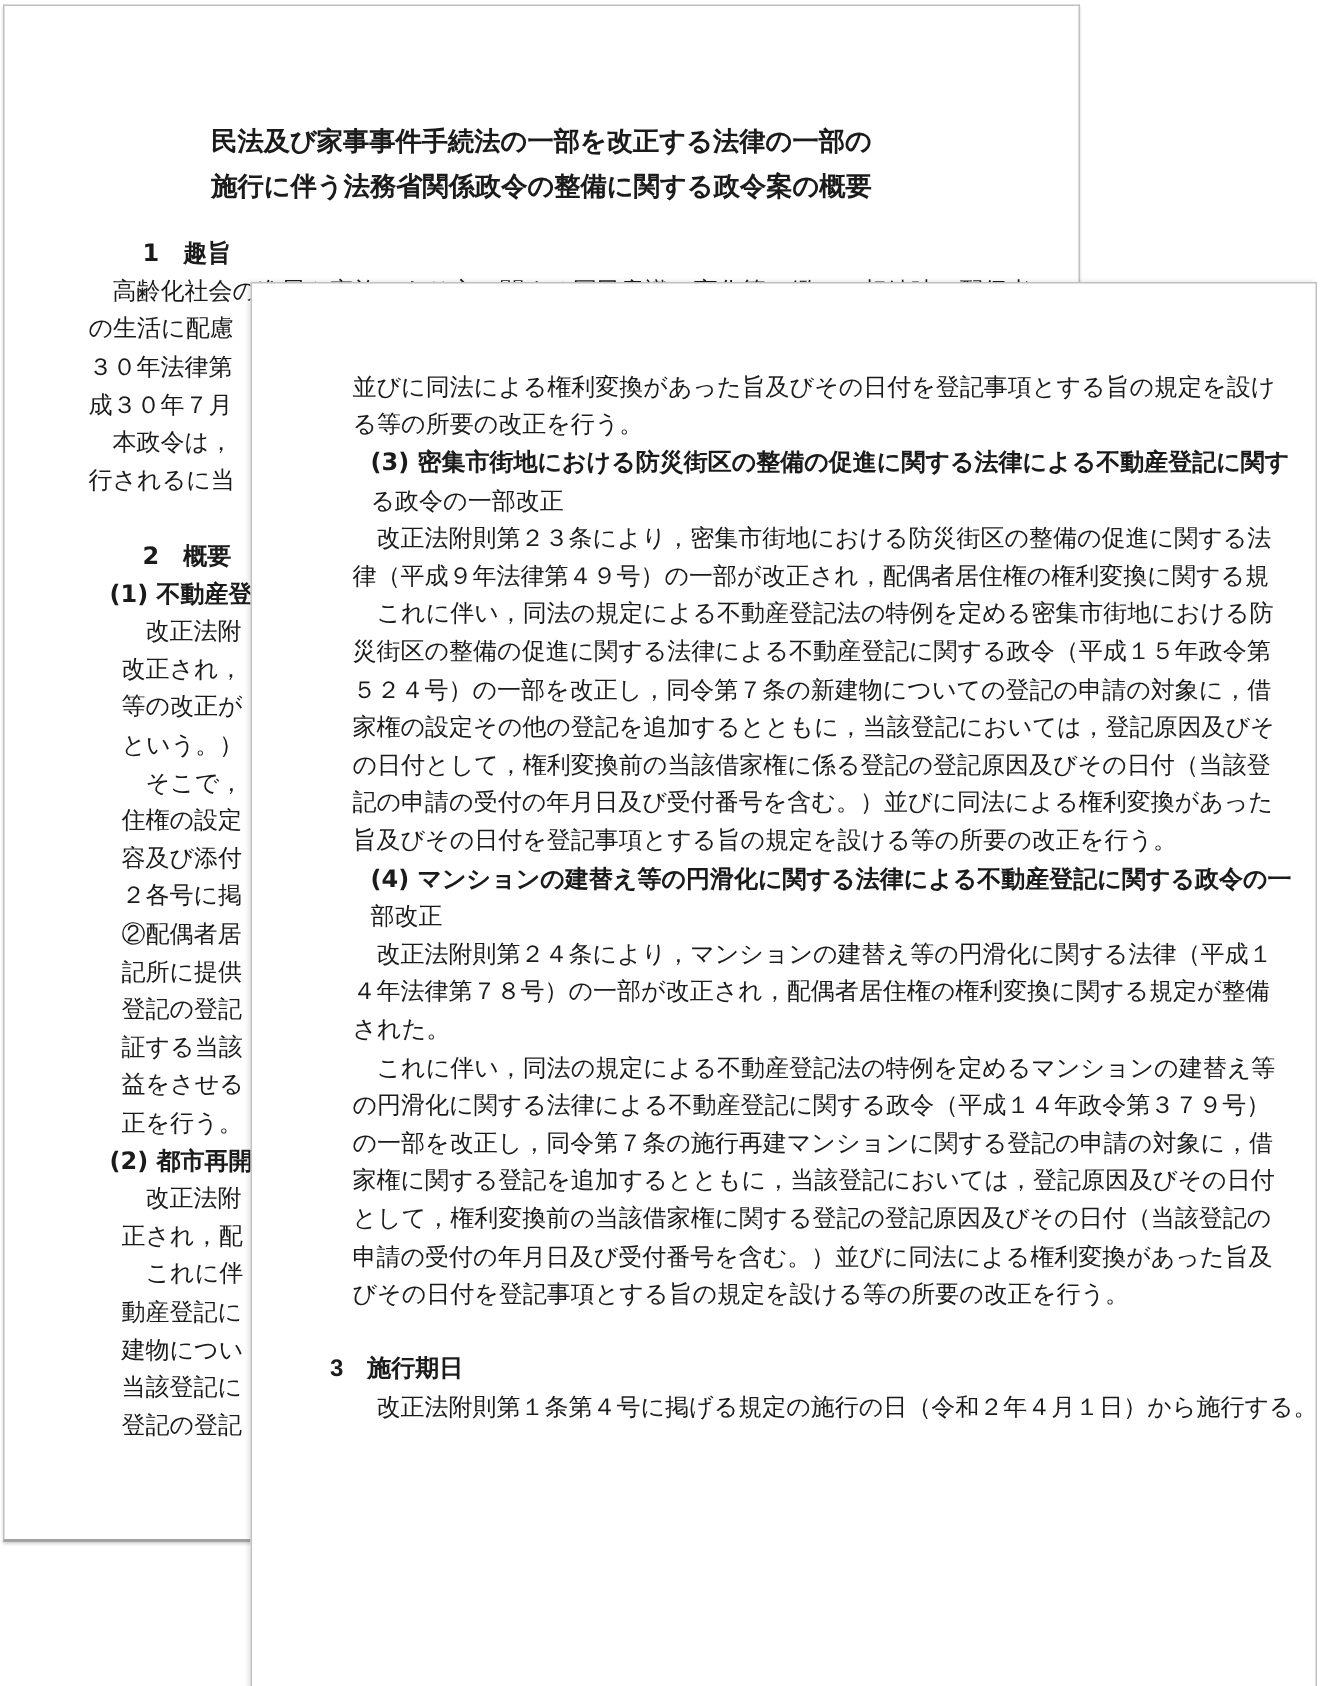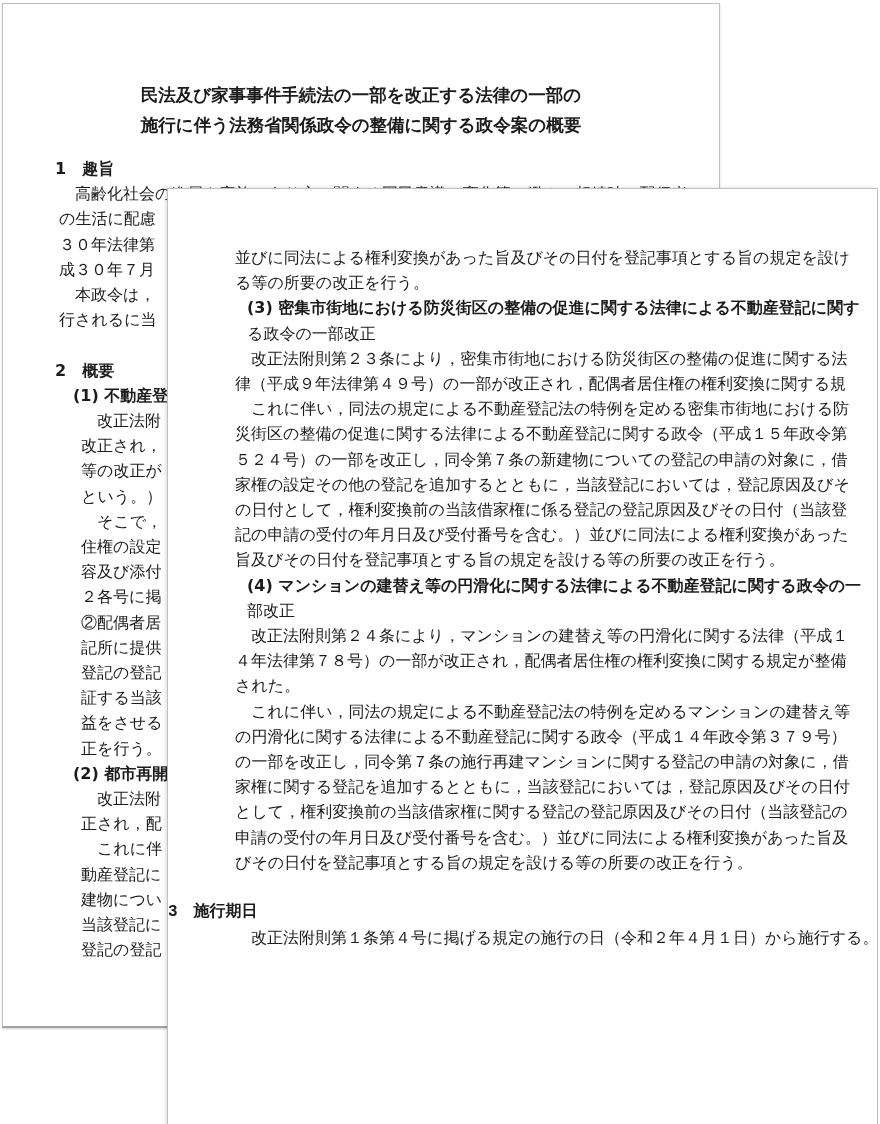--- a/index.html
+++ b/index.html
@@ -37,26 +37,26 @@
   .lines{display:block;}
   .page-back .lines{margin-top:16px;}
   .page-front .lines{padding-top:56px;}
   .line{
     font-size:16px;
     line-height:25.2px;
     min-height:25.2px;
     white-space:pre;
   }
   
-  .page-back .k-sec  {padding-left:52px;font-weight:bold;font-family:"DejaVu Sans","Liberation Sans",sans-serif;}
+  .page-back .k-sec  {padding-left:92px;font-weight:bold;font-family:"DejaVu Sans","Liberation Sans",sans-serif;}
   .page-back .k-s1   {padding-left:56px;}
   .page-back .k-item {padding-left:70px;font-weight:bold;font-family:"DejaVu Sans","Liberation Sans",sans-serif;}
   .page-back .k-body {padding-left:78px;}
   
-  .page-front .k-sec  {font-weight:bold;font-family:Liberation Mono, monospace;}
+  .page-front .k-sec  {padding-left:52px;font-weight:bold;font-family:Liberation Sans, sans-serif;}
   .page-front .k-item {padding-left:59px;font-weight:bold;font-family:"DejaVu Sans","Liberation Sans",sans-serif;margin-left:20px;}
   .page-front .k-item2{padding-left:79px;font-weight:normal;font-family:"DejaVu Sans","Liberation Sans",sans-serif;}
   .page-front .k-body {padding-left:67px;}
   .k-blank{padding-left:0;}
 </style>
 </head>
 <body>
 
 <div class="page page-back">
   <div class="doc-title">

